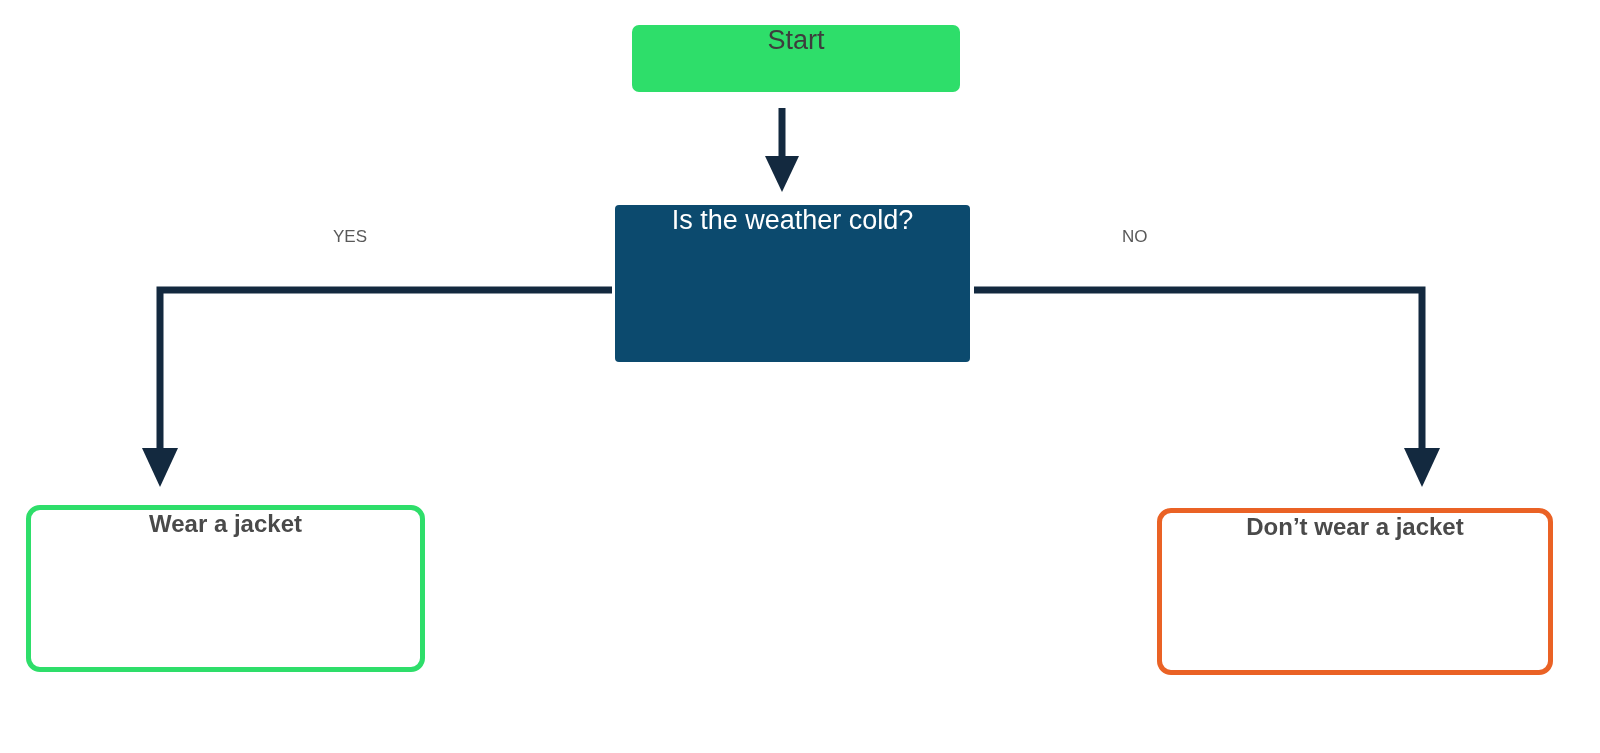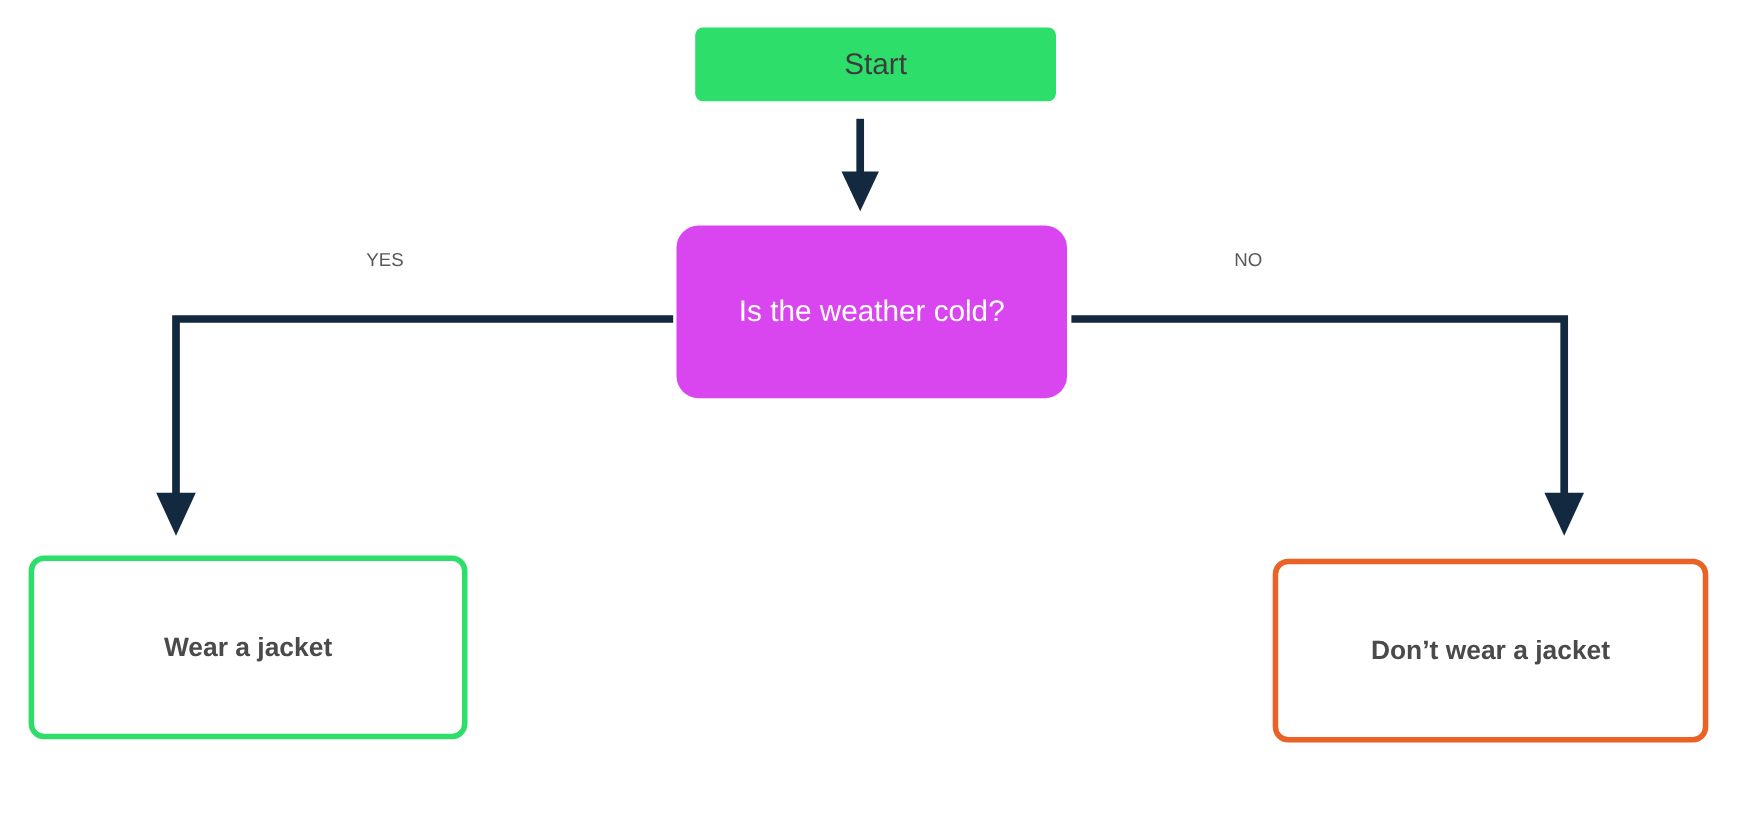--- a/index.html
+++ b/index.html
@@ -21,21 +21,21 @@
     position: absolute;
     left: 0;
     top: 0;
     width: 1600px;
     height: 753px;
   }
   .node {
     position: absolute;
     box-sizing: border-box;
     display: flex;
-    align-items: center;
+    align-items: flex-start;
     justify-content: center;
     text-align: center;
   }
   
   .node-start {
     left: 632px;
     top: 25px;
     width: 328px;
     height: 67px;
     background: #2ede6a;
@@ -43,22 +43,22 @@
     color: #3d3d3d;
     font-size: 27px;
     font-weight: 400;
   }
   
   .node-decision {
     left: 615px;
     top: 205px;
     width: 355px;
     height: 157px;
-    background: #d946ef;
-    border-radius: 20px;
+    background: #0c4a6e;
+    border-radius: 4px;
     color: #ffffff;
     font-size: 27px;
     font-weight: 400;
   }
   
   .node-outcome {
     height: 167px;
     background: #ffffff;
     border-radius: 14px;
     color: #4a4a4a;

